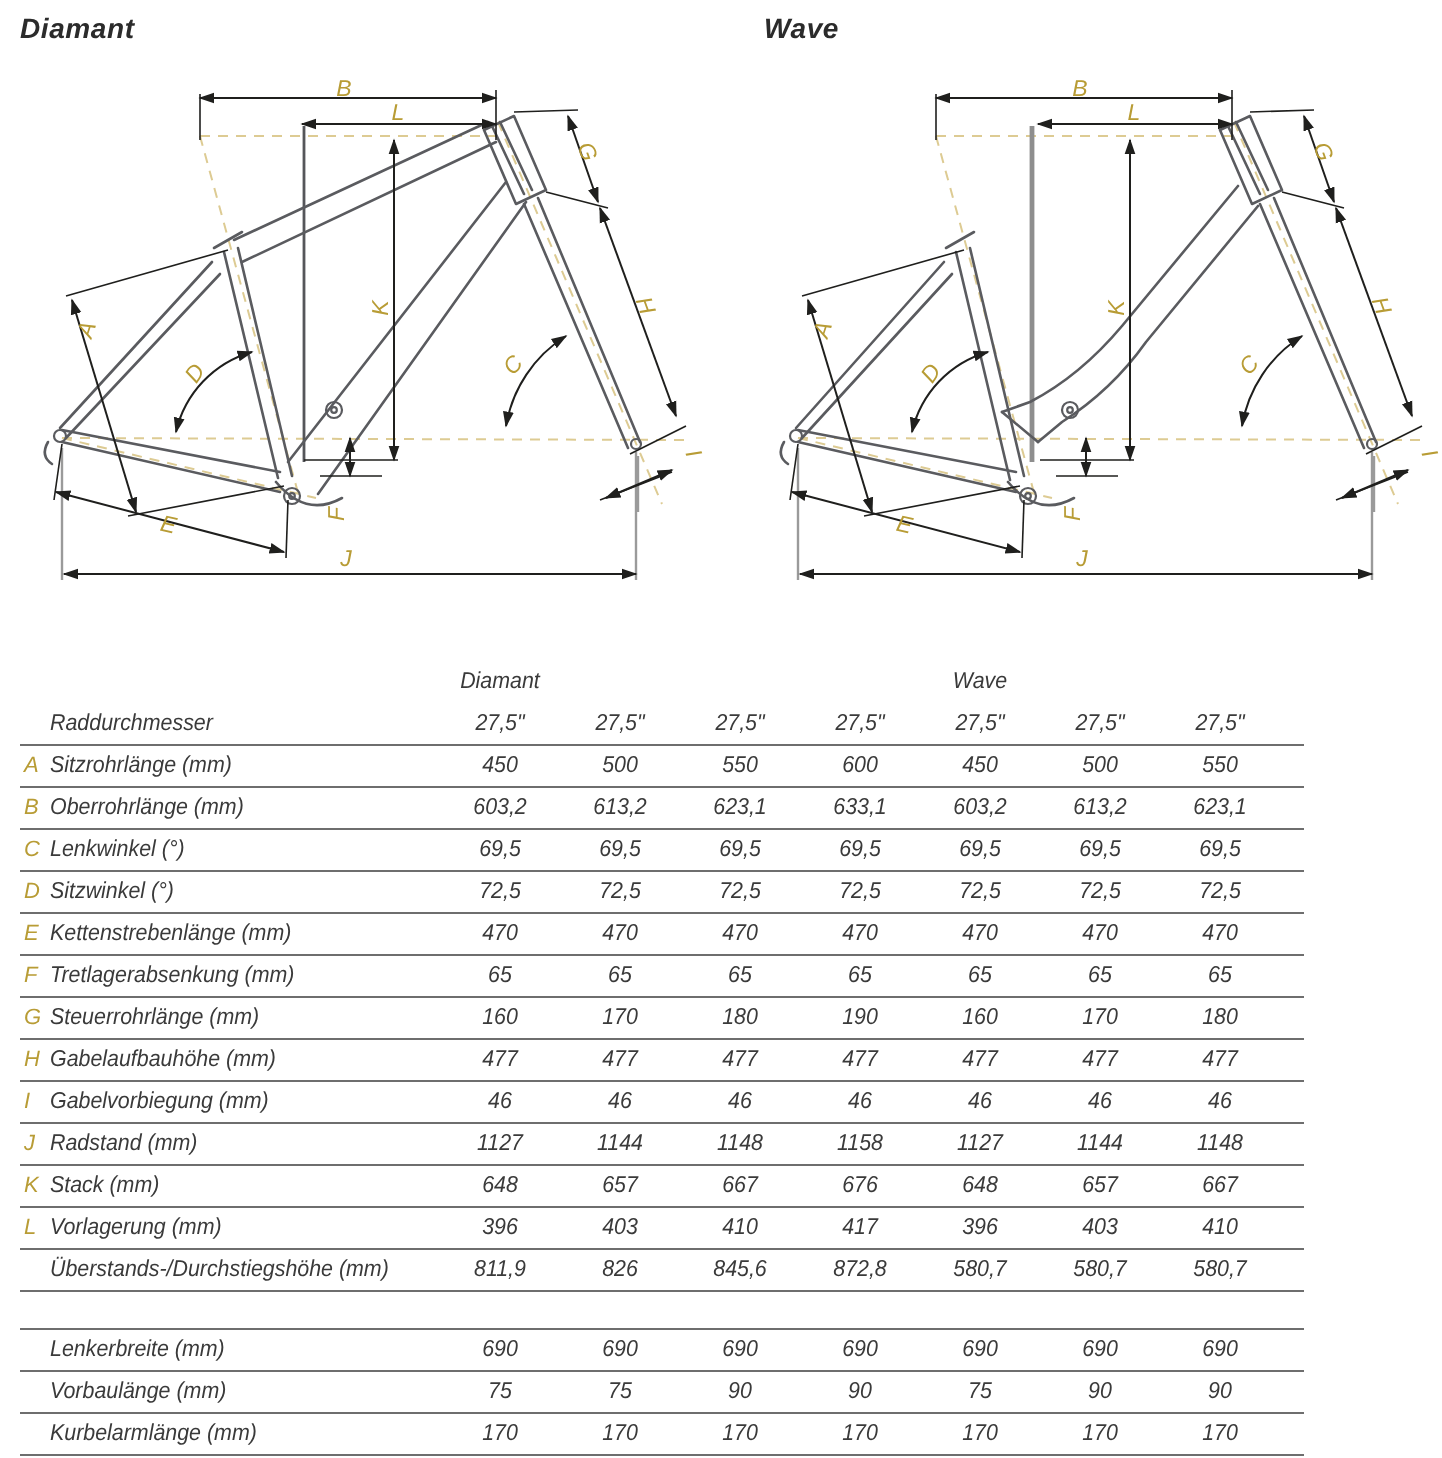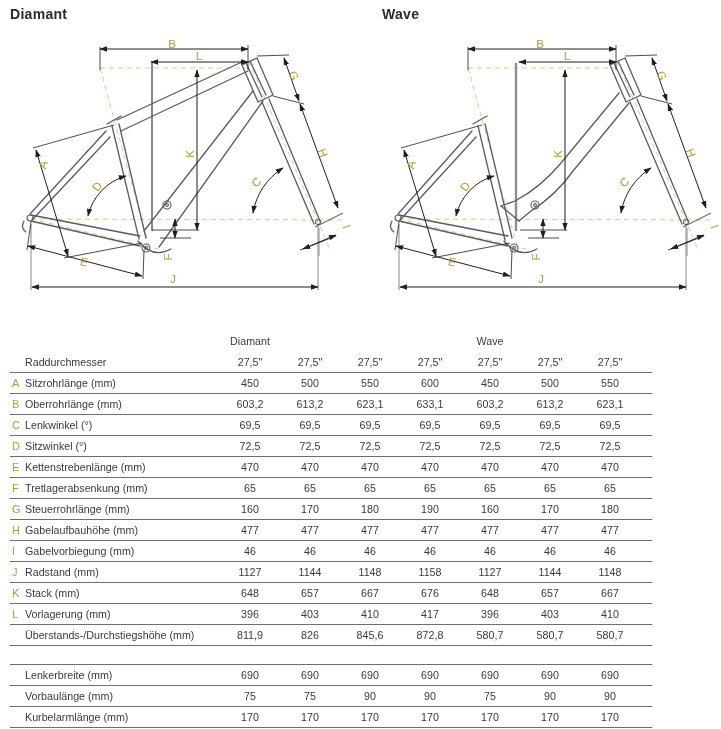--- a/index.html
+++ b/index.html
@@ -1,17 +1,17 @@
 <!DOCTYPE html>
 <html><head>
 <meta charset="utf-8">
 <style>
   html,body{margin:0;padding:0;background:#ffffff;}
   .page{position:relative;width:721px;height:729px;background:#fff;overflow:hidden;
-        font-family:"Liberation Sans", sans-serif;}
+        font-family:"Liberation Sans", sans-serif;font-style:italic;}
   .diag-title{position:absolute;top:6px;font-size:14px;font-weight:bold;color:#2b2b2b;
               letter-spacing:.3px;}
   #title-left{left:10px;}
   #title-right{left:382px;}
   #diagram-svg{position:absolute;left:0;top:18px;}
 
   
   .geo-table{position:absolute;left:10px;top:330px;width:642px;}
   .trow{display:grid;grid-template-columns:15px 195px repeat(7,60px);height:20px;
         align-items:center;border-bottom:1.5px solid #6e6e6e;}

